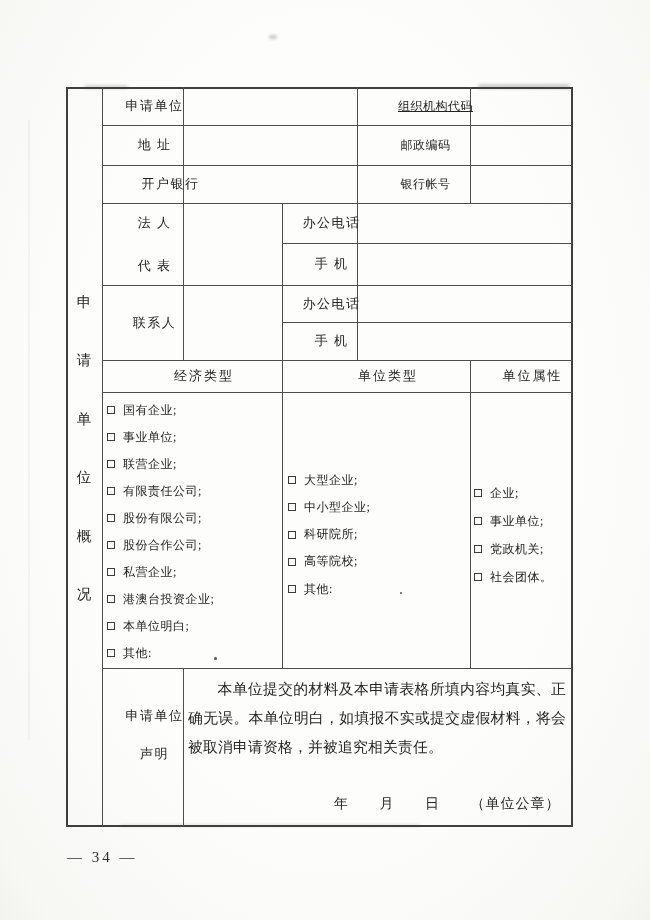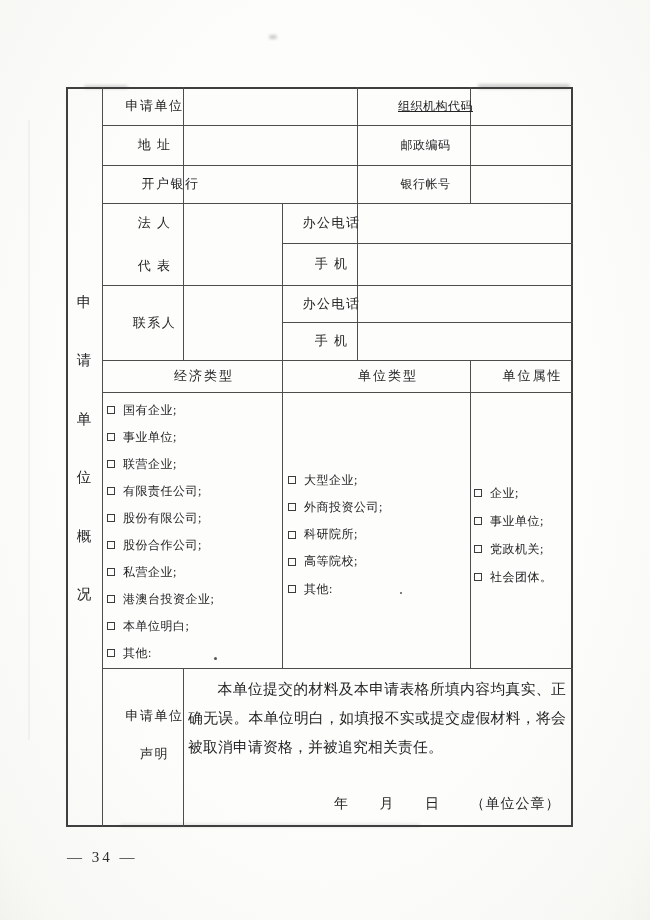--- a/index.html
+++ b/index.html
@@ -166,21 +166,21 @@
         </div>
     </div>
 
     <div class="cb-col" style="left:222px; top:386px; width:178px; height:123px;">
       <div class="cb-item">
           <span class="cb-box"></span>
           <span class="cb-label">大型企业;</span>
         </div>
       <div class="cb-item">
           <span class="cb-box"></span>
-          <span class="cb-label">外商投资公司;</span>
+          <span class="cb-label">中小型企业;</span>
         </div>
       <div class="cb-item">
           <span class="cb-box"></span>
           <span class="cb-label">科研院所;</span>
         </div>
       <div class="cb-item">
           <span class="cb-box"></span>
           <span class="cb-label">高等院校;</span>
         </div>
       <div class="cb-item">

